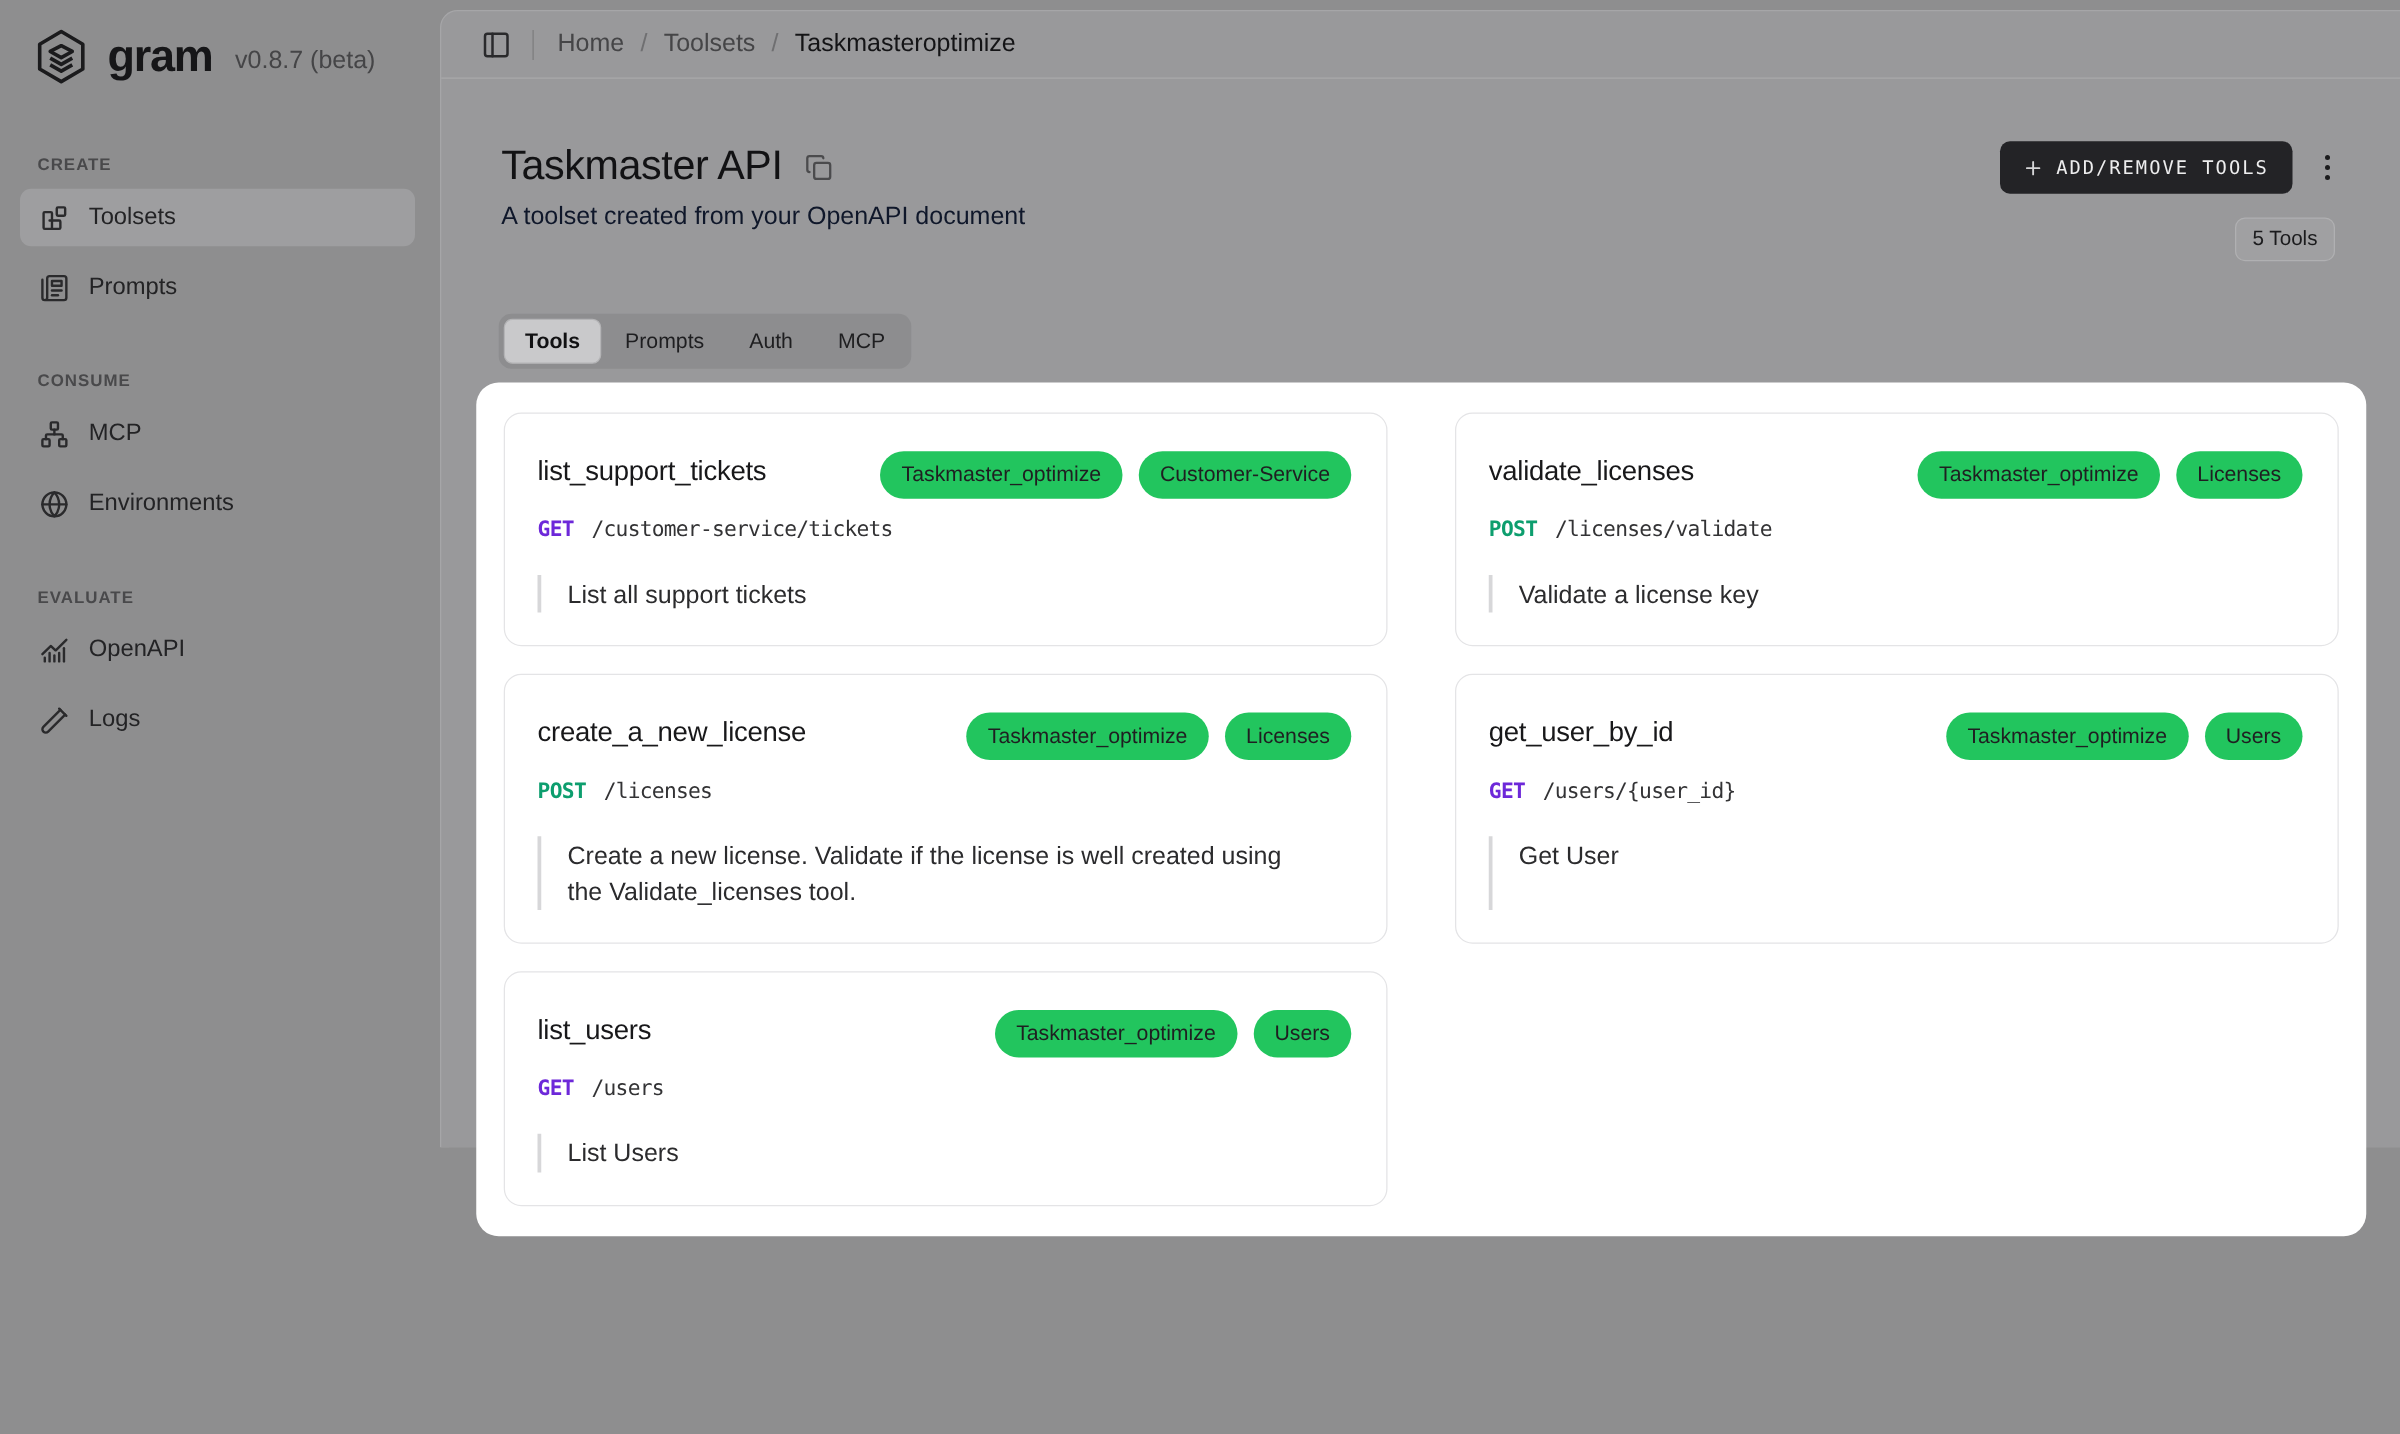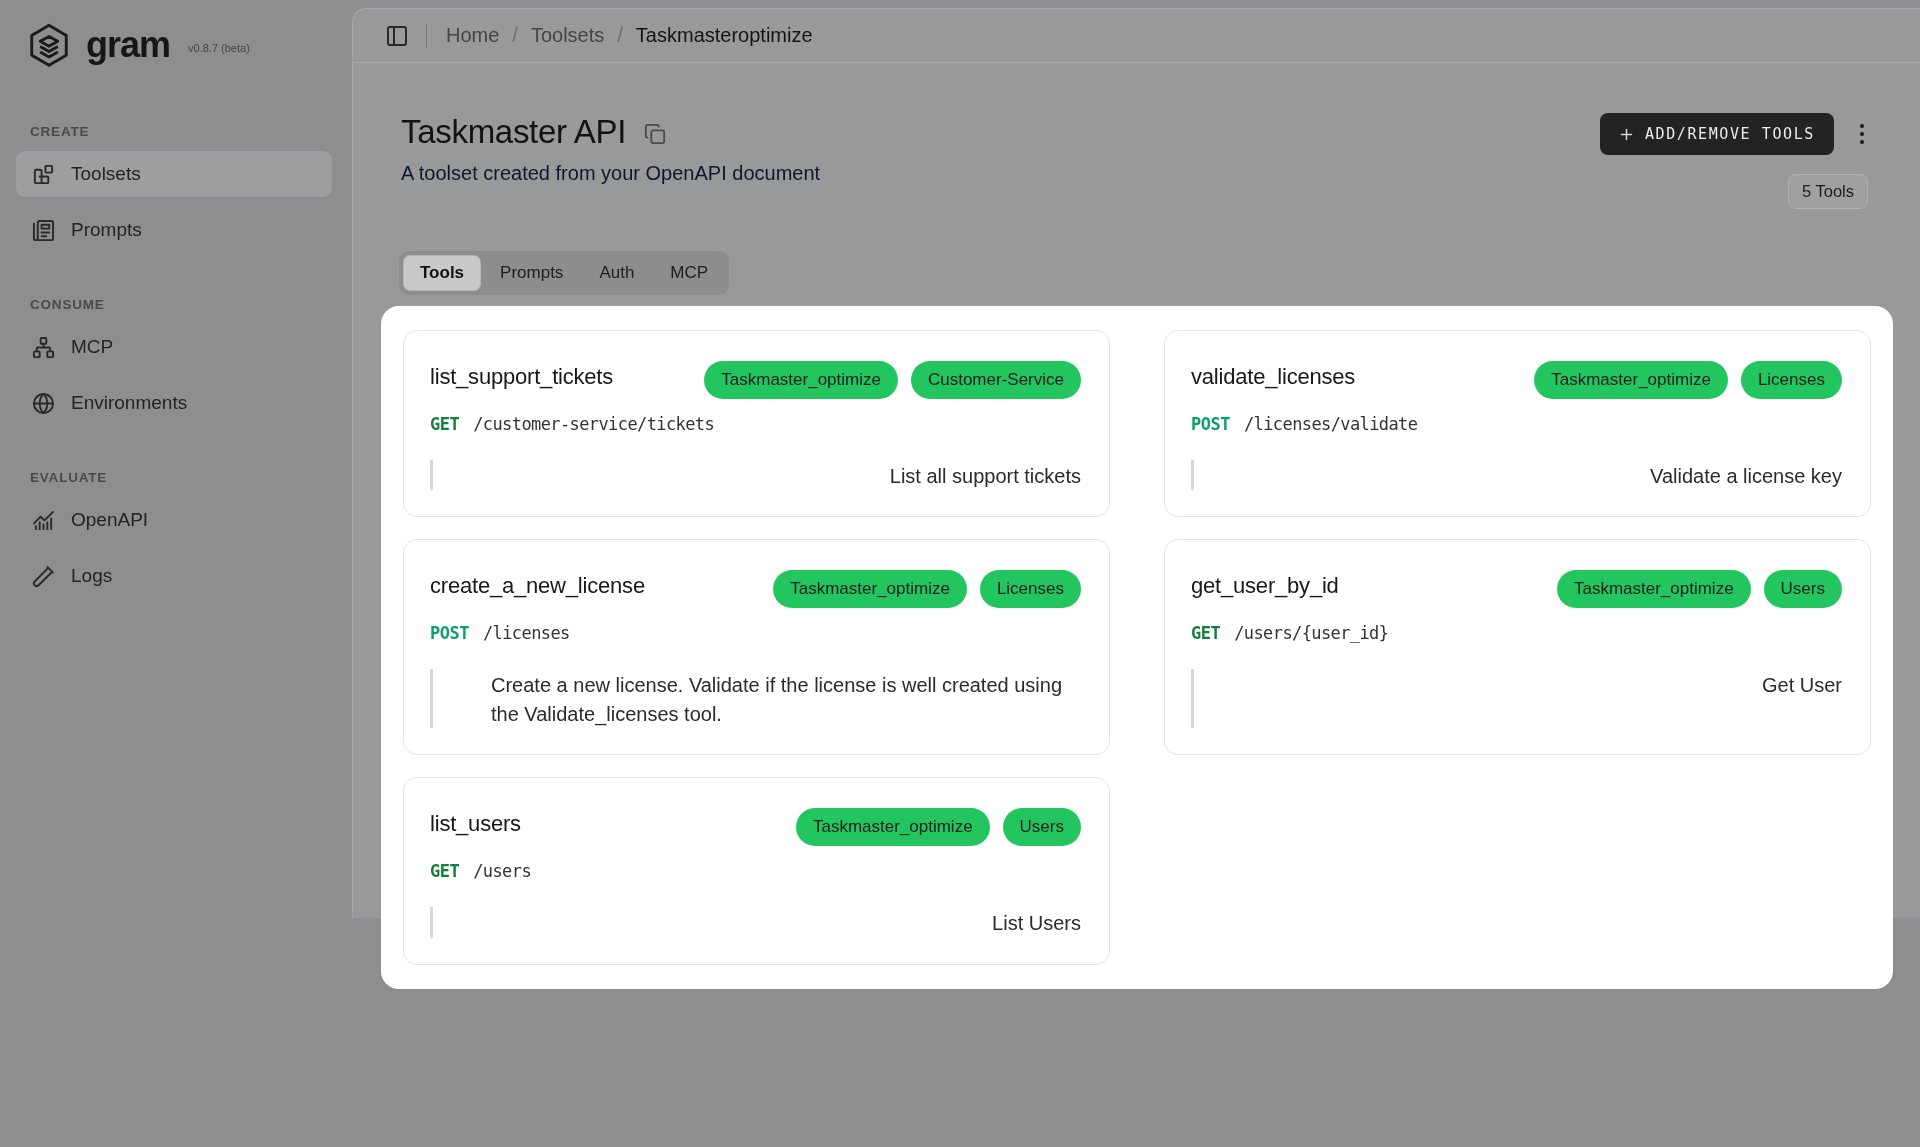--- a/index.html
+++ b/index.html
@@ -13,21 +13,21 @@
   svg { display:block; }
 
   
   .sidebar {
     position:absolute; left:0; top:0; width:352px; height:870px;
     background:#8e8e8f; padding:18px 0 0 0;
   }
   .logo-row { display:flex; align-items:center; gap:14px; padding:4px 0 0 26px; }
   .logo-mark { width:46px; height:46px; color:#1b1b1d; }
   .logo-word { font-size:36px; font-weight:600; letter-spacing:-1px; color:#161618; }
-  .logo-ver { font-size:11px; color:#454547; margin-left:4px; margin-top:6px; }
+  .logo-ver { font-size:20px; color:#454547; margin-left:4px; margin-top:6px; }
 
   .nav-section-label {
     margin:44px 0 12px 30px; font-size:13.5px; letter-spacing:.8px;
     color:#49494b; font-weight:600;
   }
   .nav-section-label.first { margin-top:56px; }
   .nav-item {
     display:flex; align-items:center; gap:16px;
     height:46px; margin:0 20px 10px 16px; padding-left:16px;
     border-radius:9px; cursor:pointer; color:#232325;
@@ -107,26 +107,26 @@
   .badges { display:flex; gap:13px; }
   .badge {
     background:#22c55e; border-radius:999px; padding:9px 17px;
     font-size:17px; color:#1f1f21; white-space:nowrap;
   }
   .method-row {
     margin-top:15px; display:flex; align-items:baseline; gap:14px;
     font-family:"DejaVu Sans Mono", monospace; font-size:17px;
   }
   .method { font-weight:700; letter-spacing:-.5px; }
-  .method-get  { color:#15803d; }
+  .method-get  { color:#6d28d9; }
   .method-post { color:#0d9e6e; }
   .path { color:#333335; letter-spacing:-.6px; }
   .tool-desc {
     margin-top:26px; flex:1; border-left:3px solid #d7d7d9; padding-left:21px;
-    display:flex; align-items:flex-start;justify-content:flex-end;
+    display:flex; align-items:flex-start;
   }
   .tool-desc p { font-size:20px; color:#2b2b2d; line-height:1.42; max-width:590px; padding-top:2px; }
 </style>
 </head>
 <body>
 
 <aside class="sidebar">
   <div class="logo-row">
     <span class="logo-mark">
       <svg viewBox="0 0 24 24" fill="none" stroke="currentColor" stroke-width="1.5" stroke-linejoin="round">

